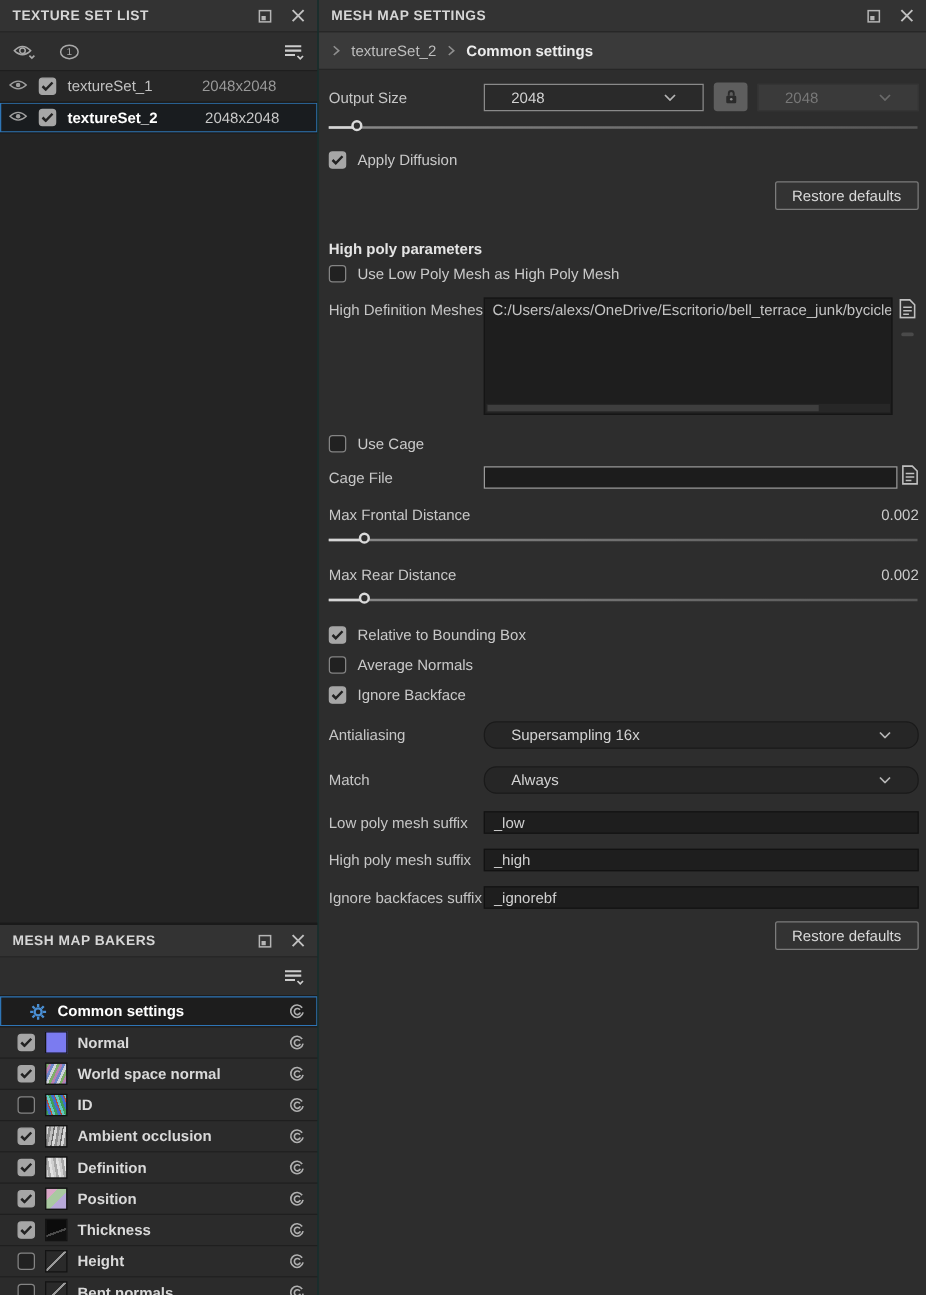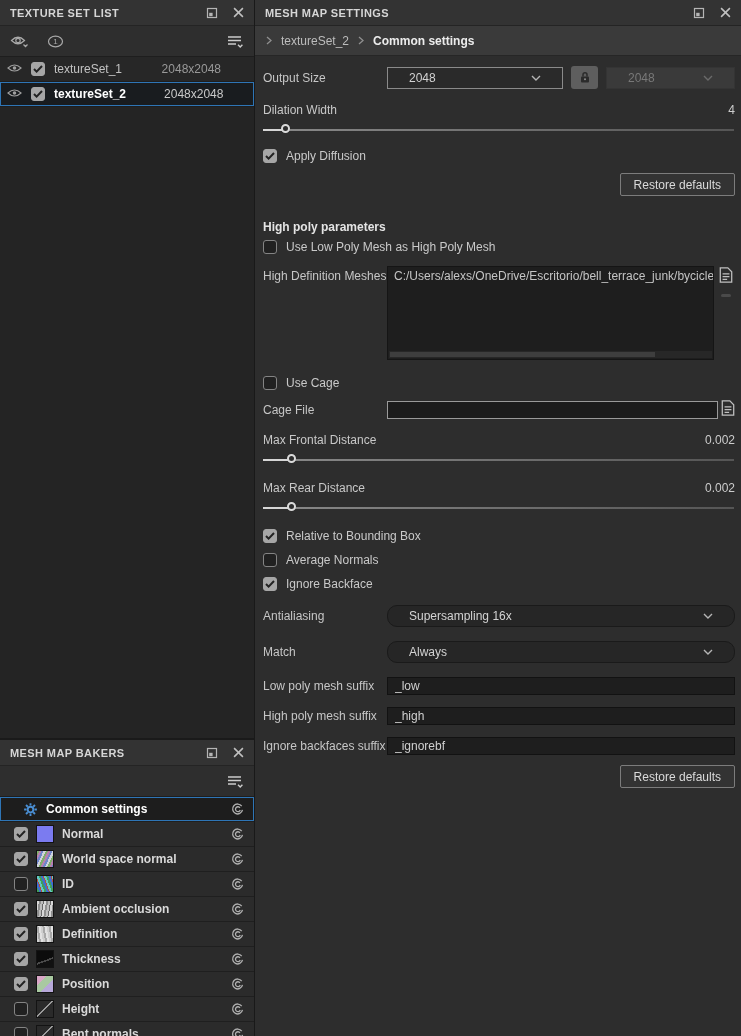--- a/index.html
+++ b/index.html
@@ -315,38 +315,38 @@
             </svg>
           </span>
       </div>
 
       <div class="brow">
         <span class="cb checked">
             <svg width="10" height="8" viewBox="0 0 10 8">
               <path d="M1 4l2.6 2.6L9 1" stroke="#222222" stroke-width="2" fill="none"></path>
             </svg>
           </span>
+        <span class="thumb thumb-pos"></span>
+        <span class="bname">Position</span>
+        <span class="swirl">
+            <svg width="15" height="15" viewBox="0 0 16 16" fill="none" stroke="#b0b0b0" stroke-width="1.4">
+              <path d="M12.5 4.5 A5.3 5.3 0 1 0 13.3 8.5"></path>
+              <path d="M10.6 6.2 A2.6 2.6 0 1 0 10.9 8.6"></path>
+            </svg>
+          </span>
+      </div>
+
+      <div class="brow">
+        <span class="cb checked">
+            <svg width="10" height="8" viewBox="0 0 10 8">
+              <path d="M1 4l2.6 2.6L9 1" stroke="#222222" stroke-width="2" fill="none"></path>
+            </svg>
+          </span>
         <span class="thumb thumb-thick"></span>
         <span class="bname">Thickness</span>
-        <span class="swirl">
-            <svg width="15" height="15" viewBox="0 0 16 16" fill="none" stroke="#b0b0b0" stroke-width="1.4">
-              <path d="M12.5 4.5 A5.3 5.3 0 1 0 13.3 8.5"></path>
-              <path d="M10.6 6.2 A2.6 2.6 0 1 0 10.9 8.6"></path>
-            </svg>
-          </span>
-      </div>
-
-      <div class="brow">
-        <span class="cb checked">
-            <svg width="10" height="8" viewBox="0 0 10 8">
-              <path d="M1 4l2.6 2.6L9 1" stroke="#222222" stroke-width="2" fill="none"></path>
-            </svg>
-          </span>
-        <span class="thumb thumb-pos"></span>
-        <span class="bname">Position</span>
         <span class="swirl">
             <svg width="15" height="15" viewBox="0 0 16 16" fill="none" stroke="#b0b0b0" stroke-width="1.4">
               <path d="M12.5 4.5 A5.3 5.3 0 1 0 13.3 8.5"></path>
               <path d="M10.6 6.2 A2.6 2.6 0 1 0 10.9 8.6"></path>
             </svg>
           </span>
       </div>
 
       <div class="brow">
         <span class="cb"></span>
@@ -427,24 +427,20 @@
         <div class="dd dd-disabled">
           <span class="ddval">2048</span>
           <span class="ddchev">
               <svg width="10" height="6" viewBox="0 0 10 6">
                 <path d="M1 1l4 4 4-4" fill="none" stroke="#6a6a6a" stroke-width="1.4"></path>
               </svg>
             </span>
         </div>
       </div>
 
-      <div class="frow mt14">
-        <span>Dilation Width</span>
-        <span class="rval">4</span>
-      </div>
       <div class="slider mt2 mt6">
         <div class="track"></div>
         <div class="trackL" style="width:20px"></div>
         <div class="handle" style="left:18px"></div>
       </div>
 
       <div class="cbrow mt12">
         <span class="cb checked">
             <svg width="10" height="8" viewBox="0 0 10 8">
               <path d="M1 4l2.6 2.6L9 1" stroke="#222222" stroke-width="2" fill="none"></path>

